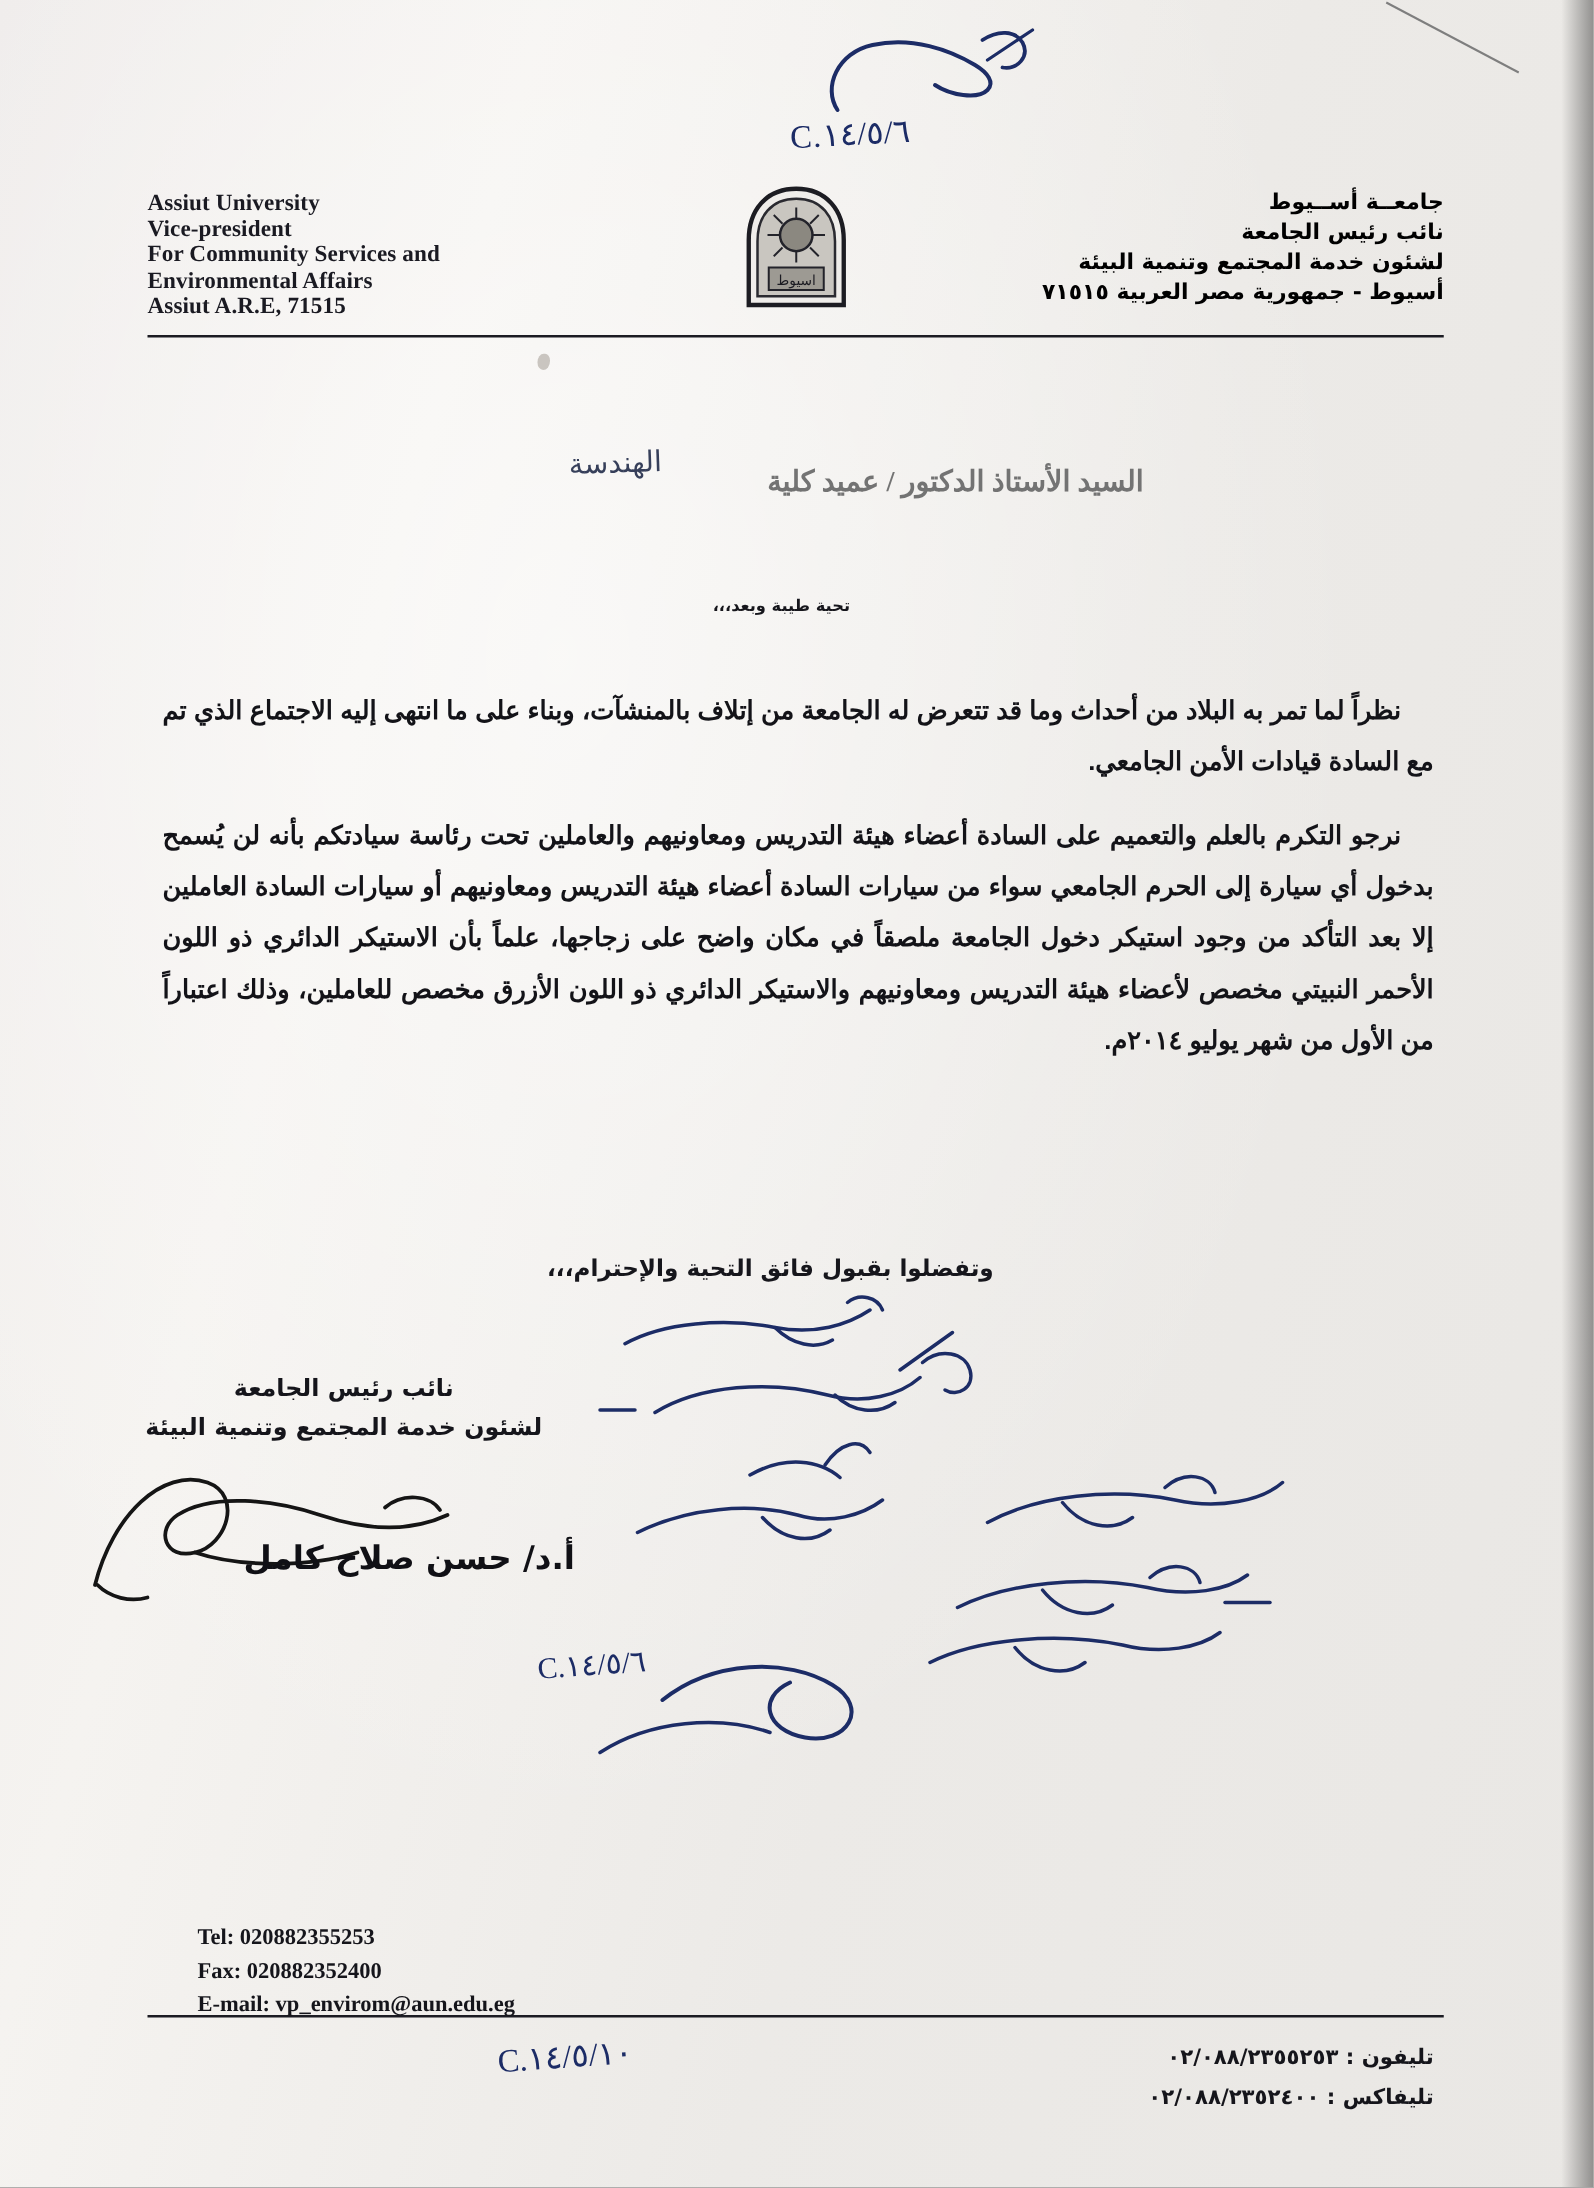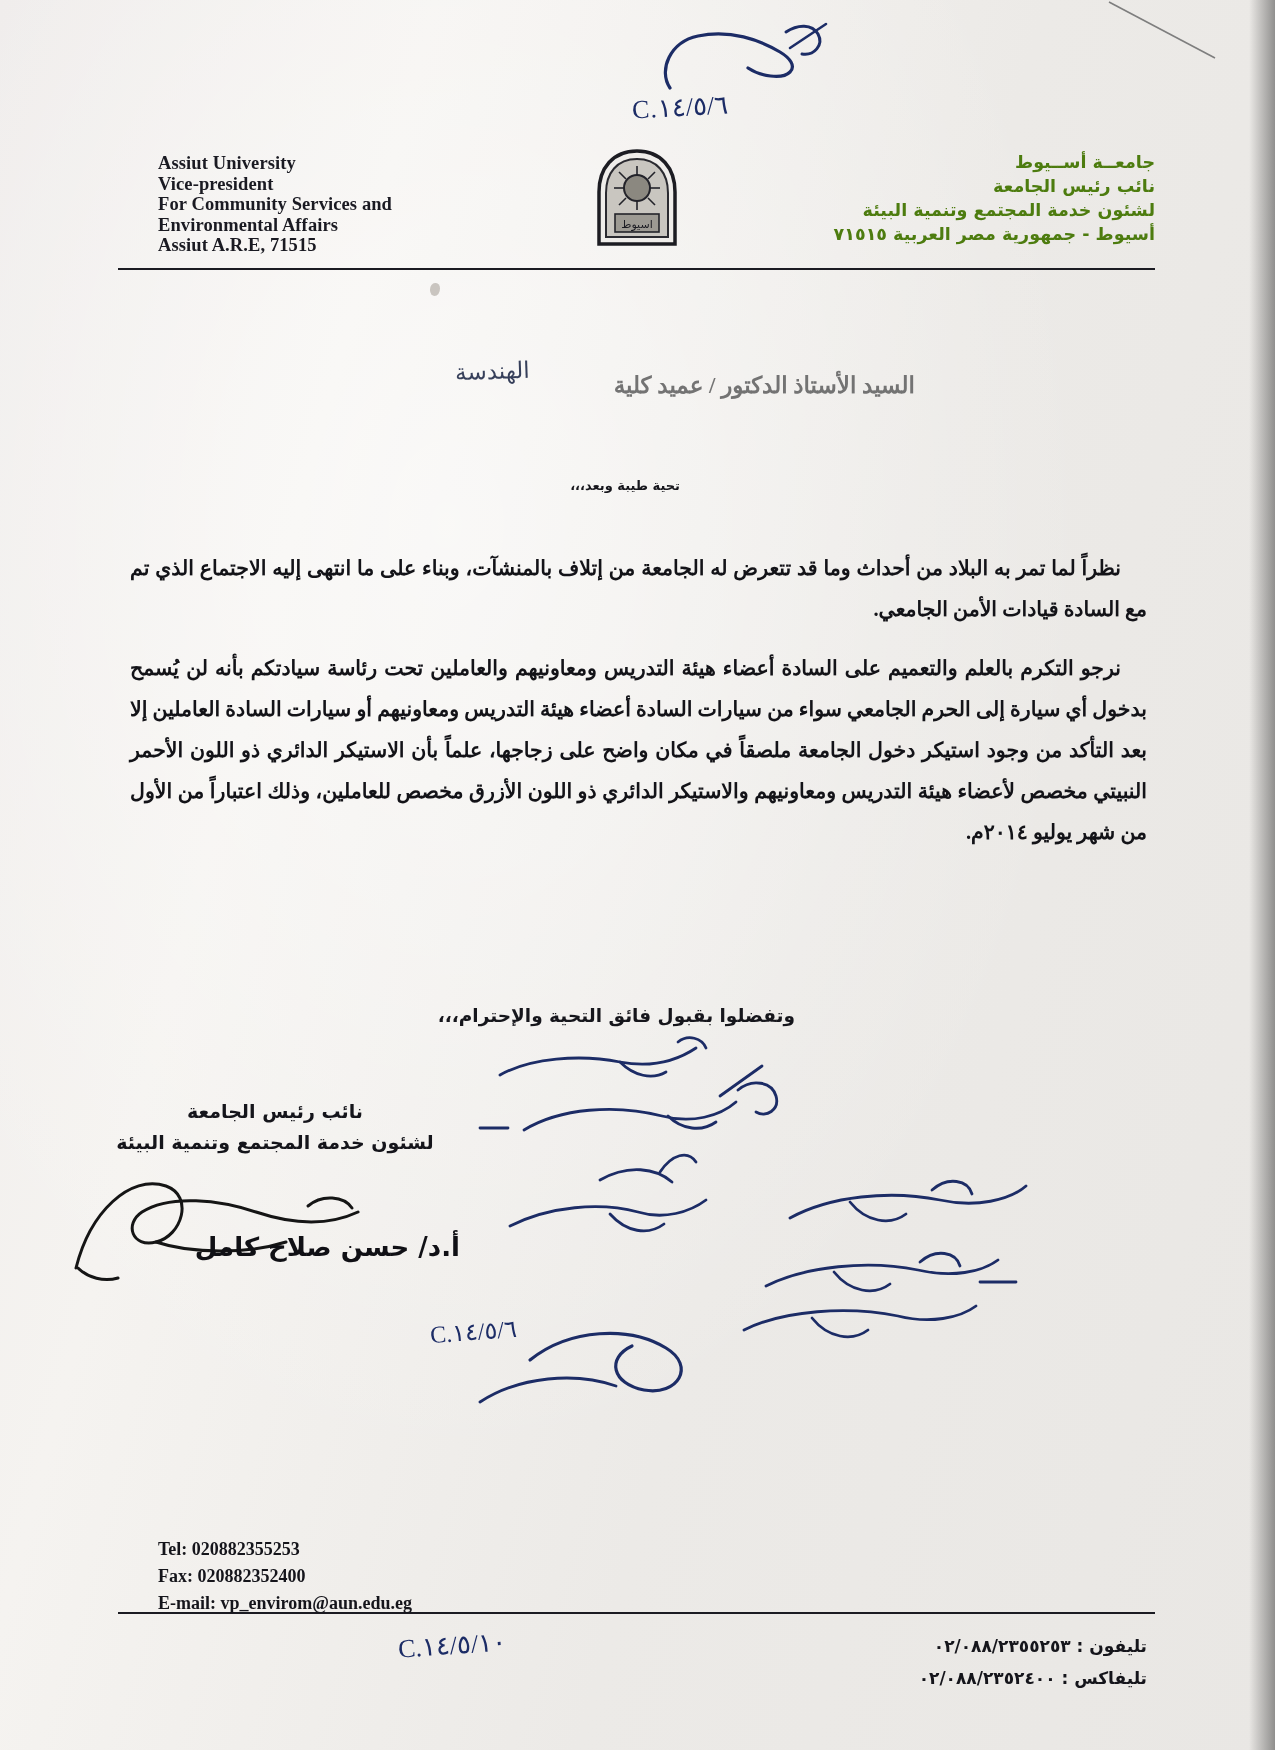--- a/index.html
+++ b/index.html
@@ -48,31 +48,31 @@
   .hdr-left {
     position: absolute;
     left: 0; top: 5px;
     font-family: "Liberation Serif", serif;
     font-weight: bold;
     font-size: 18.5px;
     line-height: 20.5px;
     color: #1a1a22;
     letter-spacing: 0.1px;
   }
-  .hdr-left div { white-space: nowrap; margin-left: 40px; }
+  .hdr-left div { white-space: nowrap; }
   .hdr-right {
     position: absolute;
     right: 0; top: 2px;
     text-align: right;
     direction: rtl;
     font-family: "DejaVu Sans", sans-serif;
     font-weight: bold;
     font-size: 17.5px;
     line-height: 24px;
-    color: #4d7c0f;
+    color: #000000;
   }
   .hdr-logo {
     position: absolute;
     left: 50%;
     transform: translateX(-50%);
     top: 0px;
     width: 92px;
     height: 104px;
   }
   .hdr-rule {
@@ -117,21 +117,21 @@
     font-size: 13px;
     color: #16161c;
     white-space: nowrap;
   }
   .para {
     position: absolute;
     left: 130px;
     right: 128px;
     direction: rtl;
     text-align: justify;
-    font-family: Liberation Serif, serif;
+    font-family: Liberation Sans, sans-serif;
     font-weight: bold;
     color: #131318;
     font-size: 20.5px;
     line-height: 41px;
     text-justify: inter-word;
   }
   .para-1 { top: 548px; text-indent: 26px; }
   .para-2 { top: 648px; text-indent: 26px; }
   .closing {
     position: absolute;

